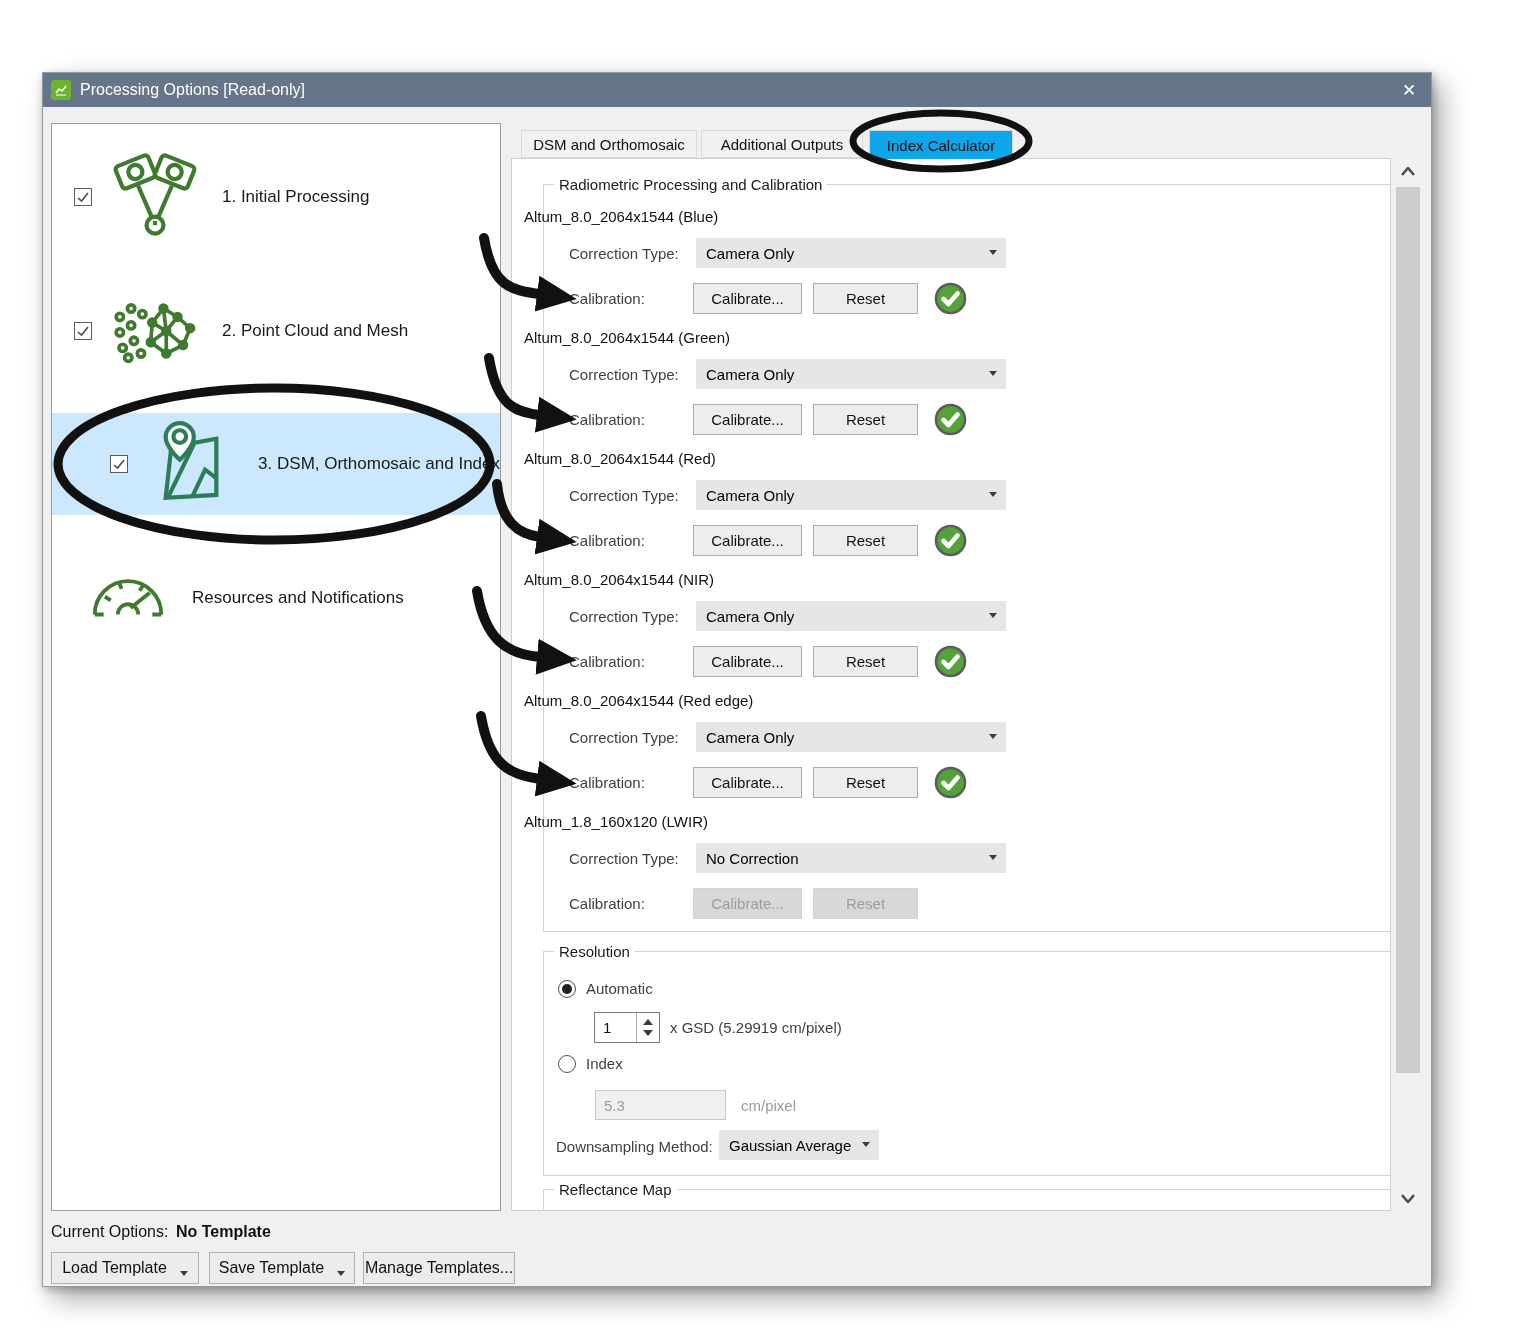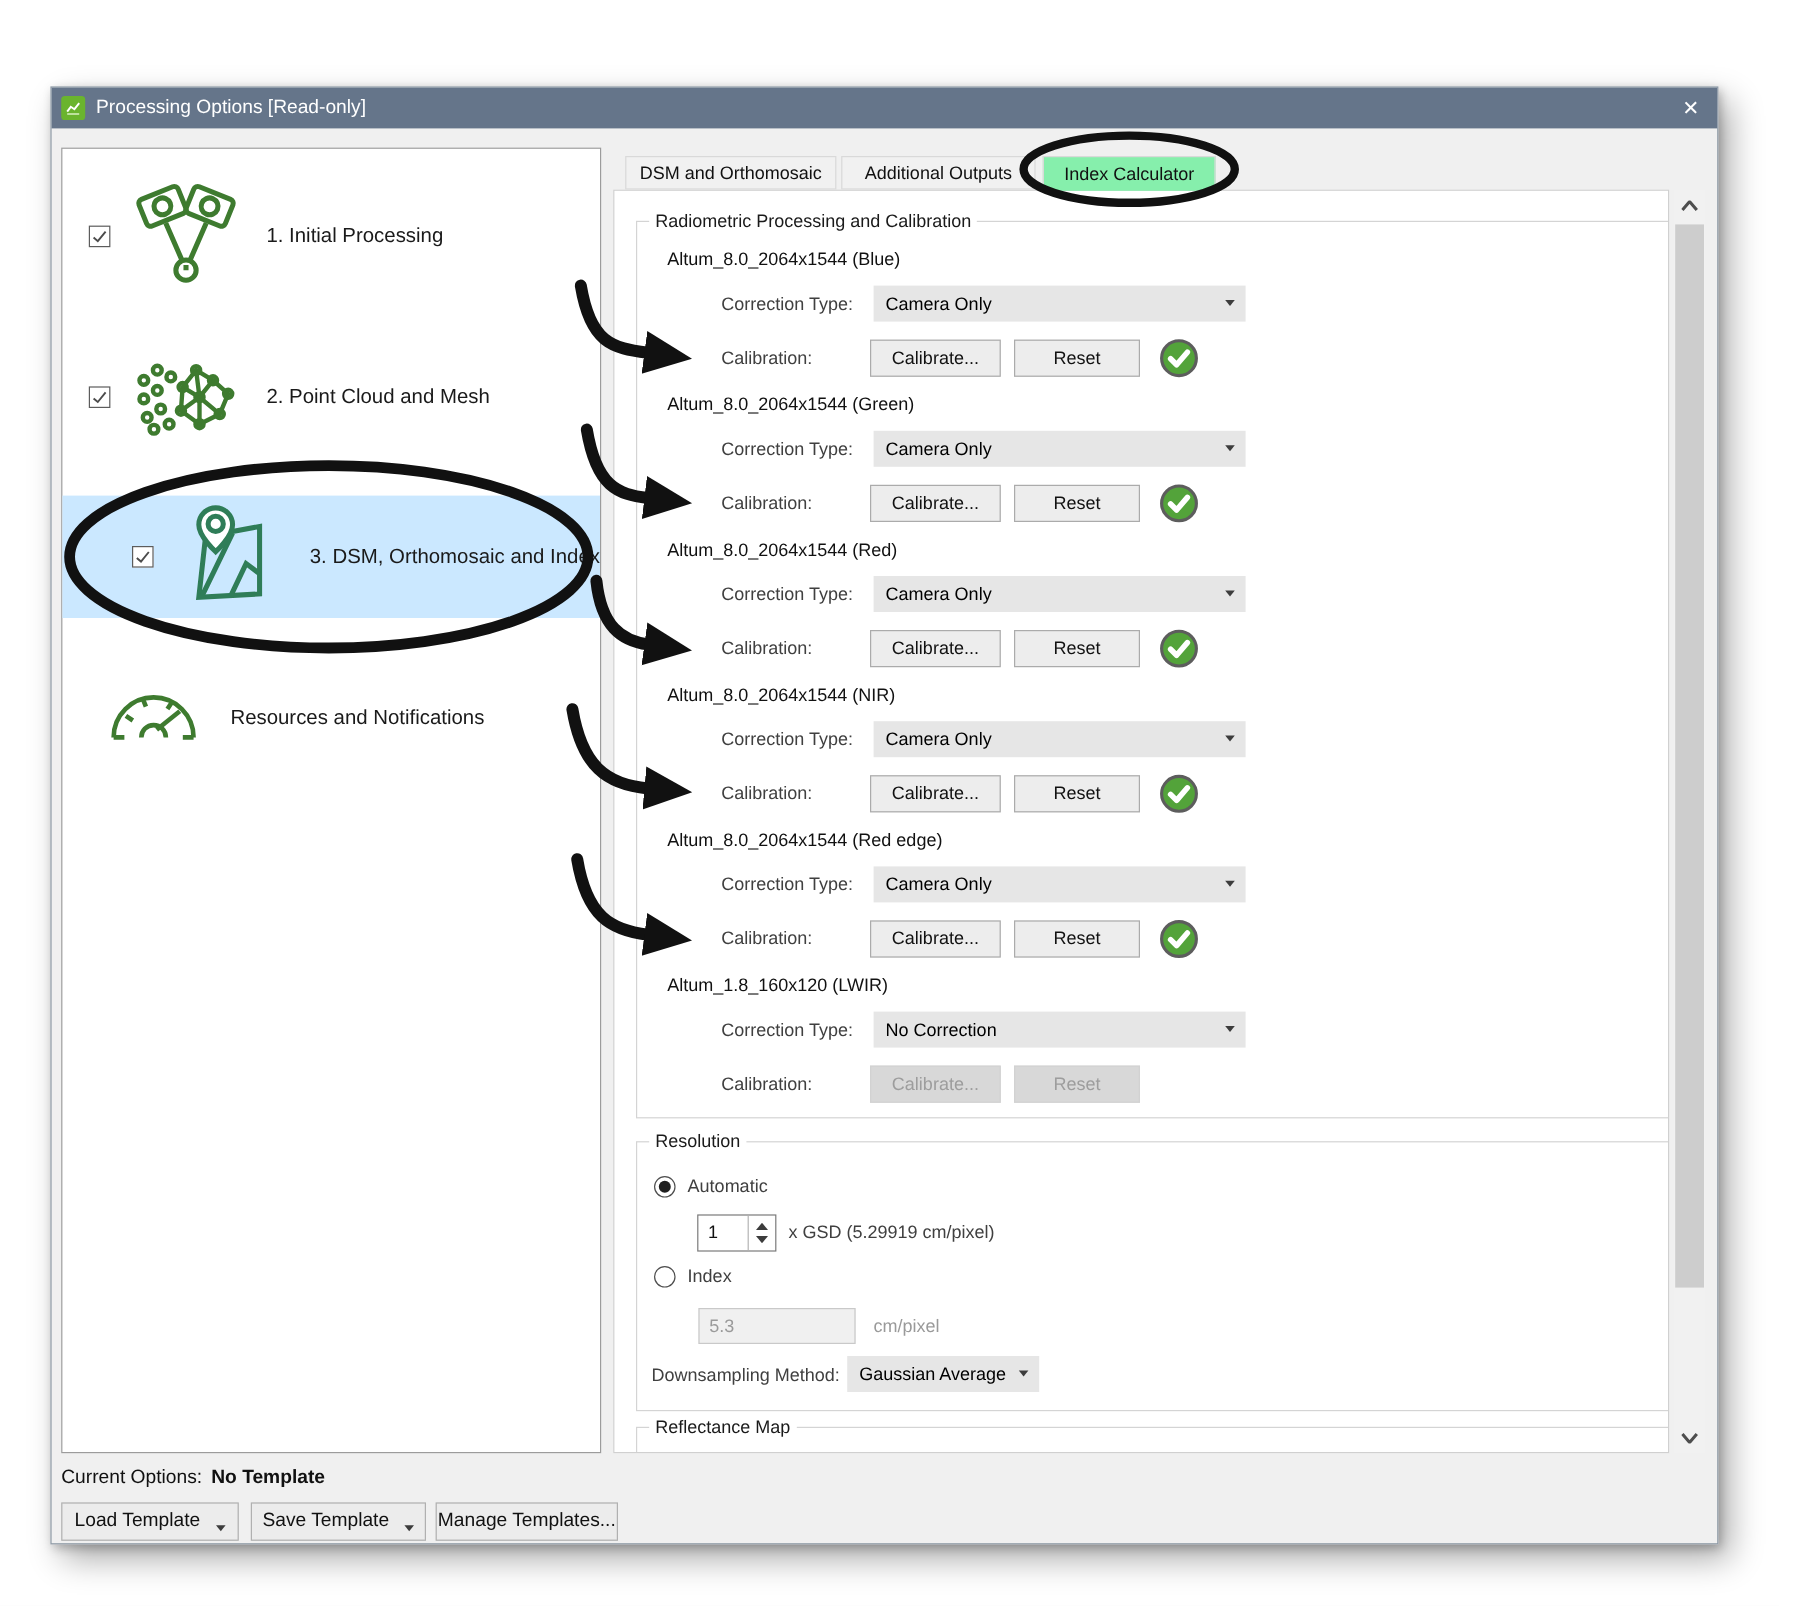--- a/index.html
+++ b/index.html
@@ -26,26 +26,26 @@
   .cbx { width:18px; height:18px; background:#fff; border:1px solid #5c5c5c; margin-left:22px;
          flex:0 0 18px; display:flex; align-items:center; justify-content:center; }
   .step-icon { width:90px; height:92px; margin-left:18px; flex:0 0 90px; }
   .step-label { font-size:17px; color:#1a1a1a; margin-left:22px; white-space:nowrap; }
   .row4 .step-icon { margin-left:35px; width:82px; flex-basis:82px; }
   .row4 .step-label { margin-left:23px; }
 
   
   .tab { position:absolute; top:57px; height:28px; display:flex; align-items:center; justify-content:center;
          font-size:15px; color:#111; background:#f1f1f1; border:1px solid #d9d9d9; cursor:pointer; }
-  .tab.active { background:#86efac; height:29px; border-bottom:none; z-index:3; }
+  .tab.active { background:#0ea5e9; height:29px; border-bottom:none; z-index:3; }
 
   
   .content { position:absolute; left:468px; top:85px; width:880px; height:1053px;
              background:#ffffff; border:1px solid #d0d0d0; overflow:hidden; z-index:1; }
-  .groupbox { position:absolute; left:18px; width:905px; border:1px solid #d4d4d4; }
+  .groupbox { position:absolute; left:31px; width:905px; border:1px solid #d4d4d4; }
   .groupbox-title { position:absolute; left:10px; top:-9px; background:#ffffff; padding:0 5px;
                     font-size:15px; color:#1a1a1a; white-space:nowrap; }
 
   
   .band { position:absolute; left:0; width:100%; height:121px; }
   .band-name { position:absolute; left:10px; top:0; font-size:15px; color:#111; }
   .flabel { position:absolute; font-size:15px; color:#404040; }
   .dropdown { position:absolute; height:30px; background:#e6e6e6; display:flex; align-items:center;
               padding-left:10px; font-size:15px; color:#000000; cursor:pointer; }
   .dd-arrow { position:absolute; right:9px; top:12px; width:0; height:0;
@@ -196,21 +196,21 @@
     <div class="tab" style="left:478px; width:176px;">DSM and Orthomosaic</div>
     <div class="tab" style="left:658px; width:162px;">Additional Outputs</div>
     <div class="tab active" style="left:826px; width:144px;">Index Calculator</div>
 
     <div class="content">
 
       <div class="groupbox" style="top:25px; height:748px;">
         <span class="groupbox-title">Radiometric Processing and Calibration</span>
       </div>
 
-      <div style="position:absolute; left:34px; top:49px; width:802px; height:730px;">
+      <div style="position:absolute; left:2px; top:49px; width:802px; height:730px;">
   <div class="band" style="top: 0px;">
     <span class="band-name">Altum_8.0_2064x1544 (Blue)</span>
     <span class="flabel lbl-corr" style="left:55px; top:37px;">Correction Type:</span>
     <div class="dropdown dd-correction" style="left:182px; top:30px; width:310px;">
       <span class="dd-text">Camera Only</span>
       <div class="dd-arrow"></div>
     </div>
     <span class="flabel lbl-cal" style="left:55px; top:82px;">Calibration:</span>
     <button class="btn btn-calibrate" style="left:179px; top:75px; width:109px;">Calibrate...</button>
     <button class="btn btn-reset" style="left:299px; top:75px; width:105px;">Reset</button>

